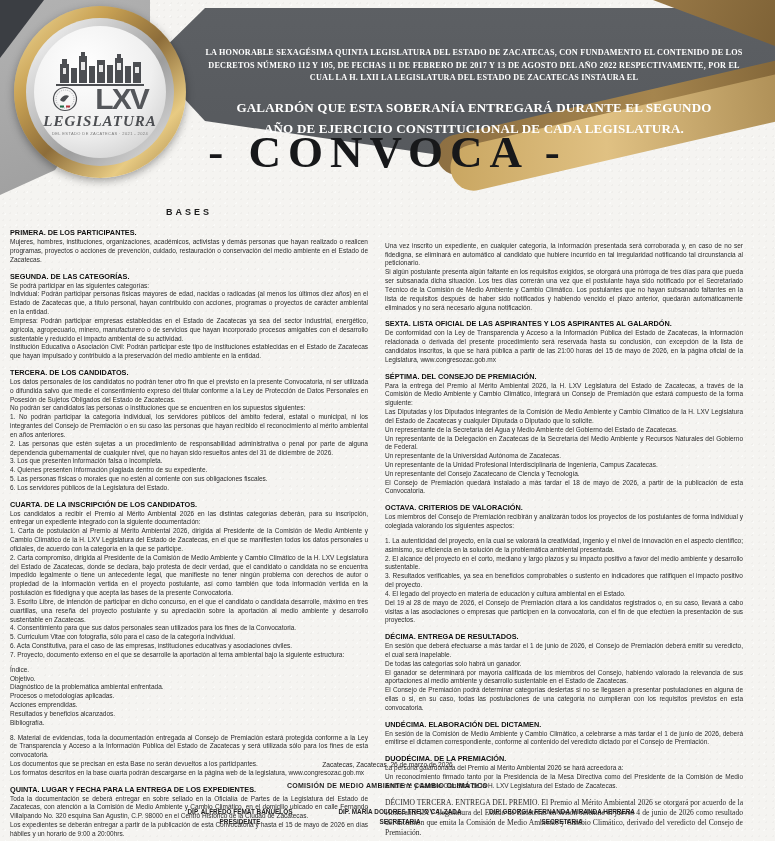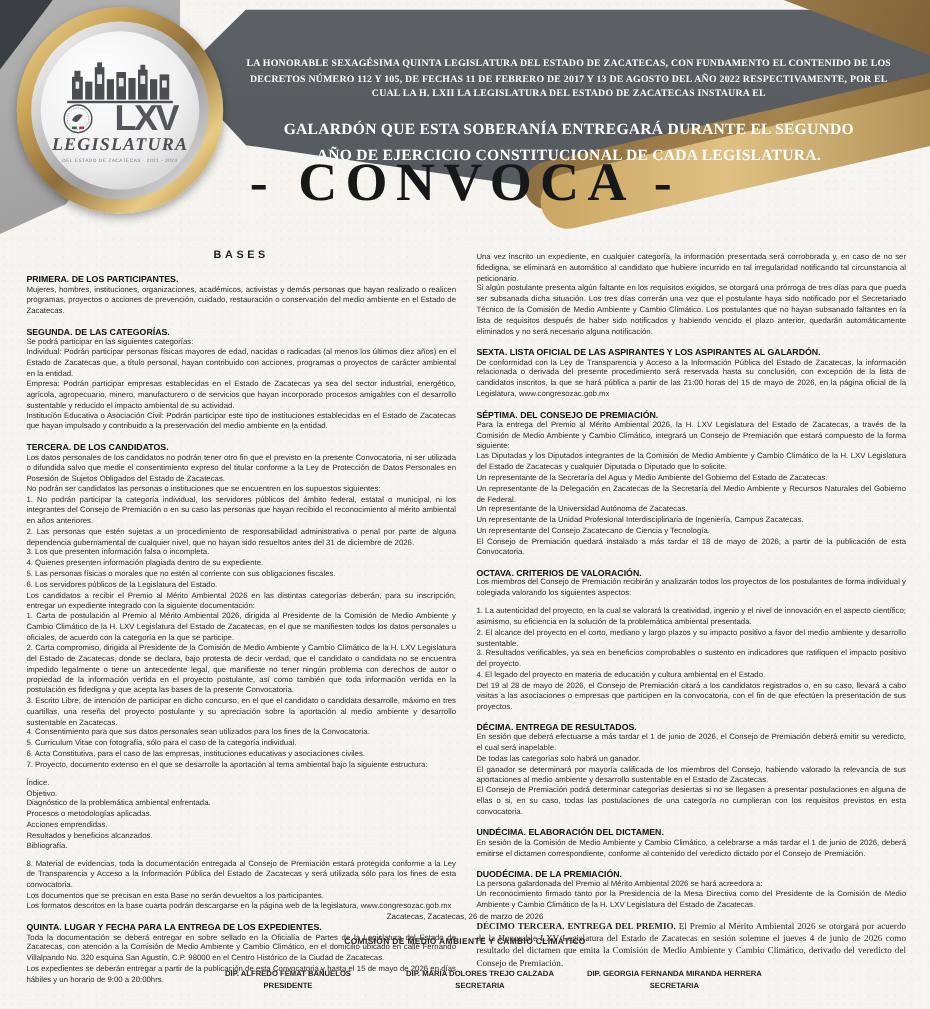--- a/index.html
+++ b/index.html
@@ -62,30 +62,30 @@
   .head-award{font-weight:bold;font-size:16.5px;letter-spacing:.4px;margin-top:11px;}
   .head-sub{font-weight:bold;font-size:13px;line-height:1.6;margin-top:13px;letter-spacing:.2px;
     padding:0 40px;}
 
   
   .convoca{position:absolute;left:0;top:126px;width:100%;z-index:6;text-align:center;
     font-family:"Liberation Serif",serif;font-weight:bold;font-size:45px;
     letter-spacing:7px;color:#17181a;}
 
   
-  .cols{position:absolute;left:22px;top:202px;width:733px;display:flex;gap:17px;z-index:6;}
+  .cols{position:absolute;left:10px;top:202px;width:733px;display:flex;gap:17px;z-index:6;align-items:flex-end;}
   .col{width:358px;color:#2b2b2b;font-size:6.5px;line-height:1.36;text-align:justify;}
   .bases{ text-align:center;font-weight:bold;font-size:9px;letter-spacing:3px;color:#1d1d1d;
     margin:4px 0 10px 0;}
   .col .blk{margin:0;}
   .col .blk-h{font-weight:bold;font-size:7.3px;color:#101010;margin-top:7px;text-align:left;}
   .col .blk-h span{font-weight:bold;}
   .col .blk-pg{margin-top:6px;}
   .col .blk-sp{font-family:"Liberation Serif",serif;font-size:7.6px;line-height:1.35;margin-top:7px;}
-  .col .blk-sp .lead{font-weight:bold;}
+  .col .blk-sp .lead{font-weight:normal;}
   .rc-pad{padding-top:9px;}
 
   
   .footer{position:absolute;left:0;top:755px;width:775px;height:80px;z-index:6;color:#1f1f1f;}
   .f-date{position:absolute;left:0;top:6px;width:100%;text-align:center;font-size:6.6px;}
   .f-comm{position:absolute;left:0;top:27px;width:100%;text-align:center;font-weight:bold;
     font-size:7px;letter-spacing:.3px;}
   .sig{position:absolute;top:52px;transform:translateX(-50%);text-align:center;
     font-weight:bold;font-size:6.4px;line-height:1.6;}
   .sig-1{left:240px;} .sig-2{left:400px;} .sig-3{left:562px;}
@@ -166,20 +166,21 @@
           <p class="blk blk-p"><span>Institución Educativa o Asociación Civil: Podrán participar este tipo de instituciones establecidas en el Estado de Zacatecas que hayan impulsado y contribuido a la preservación del medio ambiente en la entidad.</span></p>
           <p class="blk blk-h"><span>TERCERA. DE LOS CANDIDATOS.</span></p>
           <p class="blk blk-p"><span>Los datos personales de los candidatos no podrán tener otro fin que el previsto en la presente Convocatoria, ni ser utilizada o difundida salvo que medie el consentimiento expreso del titular conforme a la Ley de Protección de Datos Personales en Posesión de Sujetos Obligados del Estado de Zacatecas.</span></p>
           <p class="blk blk-p"><span>No podrán ser candidatos las personas o instituciones que se encuentren en los supuestos siguientes:</span></p>
           <p class="blk blk-p"><span>1. No podrán participar la categoría individual, los servidores públicos del ámbito federal, estatal o municipal, ni los integrantes del Consejo de Premiación o en su caso las personas que hayan recibido el reconocimiento al mérito ambiental en años anteriores.</span></p>
           <p class="blk blk-p"><span>2. Las personas que estén sujetas a un procedimiento de responsabilidad administrativa o penal por parte de alguna dependencia gubernamental de cualquier nivel, que no hayan sido resueltos antes del 31 de diciembre de 2026.</span></p>
           <p class="blk blk-p"><span>3. Los que presenten información falsa o incompleta.</span></p>
           <p class="blk blk-p"><span>4. Quienes presenten información plagiada dentro de su expediente.</span></p>
           <p class="blk blk-p"><span>5. Las personas físicas o morales que no estén al corriente con sus obligaciones fiscales.</span></p>
           <p class="blk blk-p"><span>6. Los servidores públicos de la Legislatura del Estado.</span></p>
+          <p class="blk blk-h"><span>CUARTA. DE LA INSCRIPCIÓN DE LOS CANDIDATOS.</span></p>
           <p class="blk blk-p"><span>Los candidatos a recibir el Premio al Mérito Ambiental 2026 en las distintas categorías deberán, para su inscripción, entregar un expediente integrado con la siguiente documentación:</span></p>
           <p class="blk blk-p"><span>1. Carta de postulación al Premio al Mérito Ambiental 2026, dirigida al Presidente de la Comisión de Medio Ambiente y Cambio Climático de la H. LXV Legislatura del Estado de Zacatecas, en el que se manifiesten todos los datos personales u oficiales, de acuerdo con la categoría en la que se participe.</span></p>
           <p class="blk blk-p"><span>2. Carta compromiso, dirigida al Presidente de la Comisión de Medio Ambiente y Cambio Climático de la H. LXV Legislatura del Estado de Zacatecas, donde se declara, bajo protesta de decir verdad, que el candidato o candidata no se encuentra impedido legalmente o tiene un antecedente legal, que manifieste no tener ningún problema con derechos de autor o propiedad de la información vertida en el proyecto postulante, así como también que toda información vertida en la postulación es fidedigna y que acepta las bases de la presente Convocatoria.</span></p>
           <p class="blk blk-p"><span>3. Escrito Libre, de intención de participar en dicho concurso, en el que el candidato o candidata desarrolle, máximo en tres cuartillas, una reseña del proyecto postulante y su apreciación sobre la aportación al medio ambiente y desarrollo sustentable en Zacatecas.</span></p>
           <p class="blk blk-p"><span>4. Consentimiento para que sus datos personales sean utilizados para los fines de la Convocatoria.</span></p>
           <p class="blk blk-p"><span>5. Curriculum Vitae con fotografía, sólo para el caso de la categoría individual.</span></p>
           <p class="blk blk-p"><span>6. Acta Constitutiva, para el caso de las empresas, instituciones educativas y asociaciones civiles.</span></p>
           <p class="blk blk-p"><span>7. Proyecto, documento extenso en el que se desarrolle la aportación al tema ambiental bajo la siguiente estructura:</span></p>
           <p class="blk blk-pg"><span>Índice.</span></p>
           <p class="blk blk-p"><span>Objetivo.</span></p>

